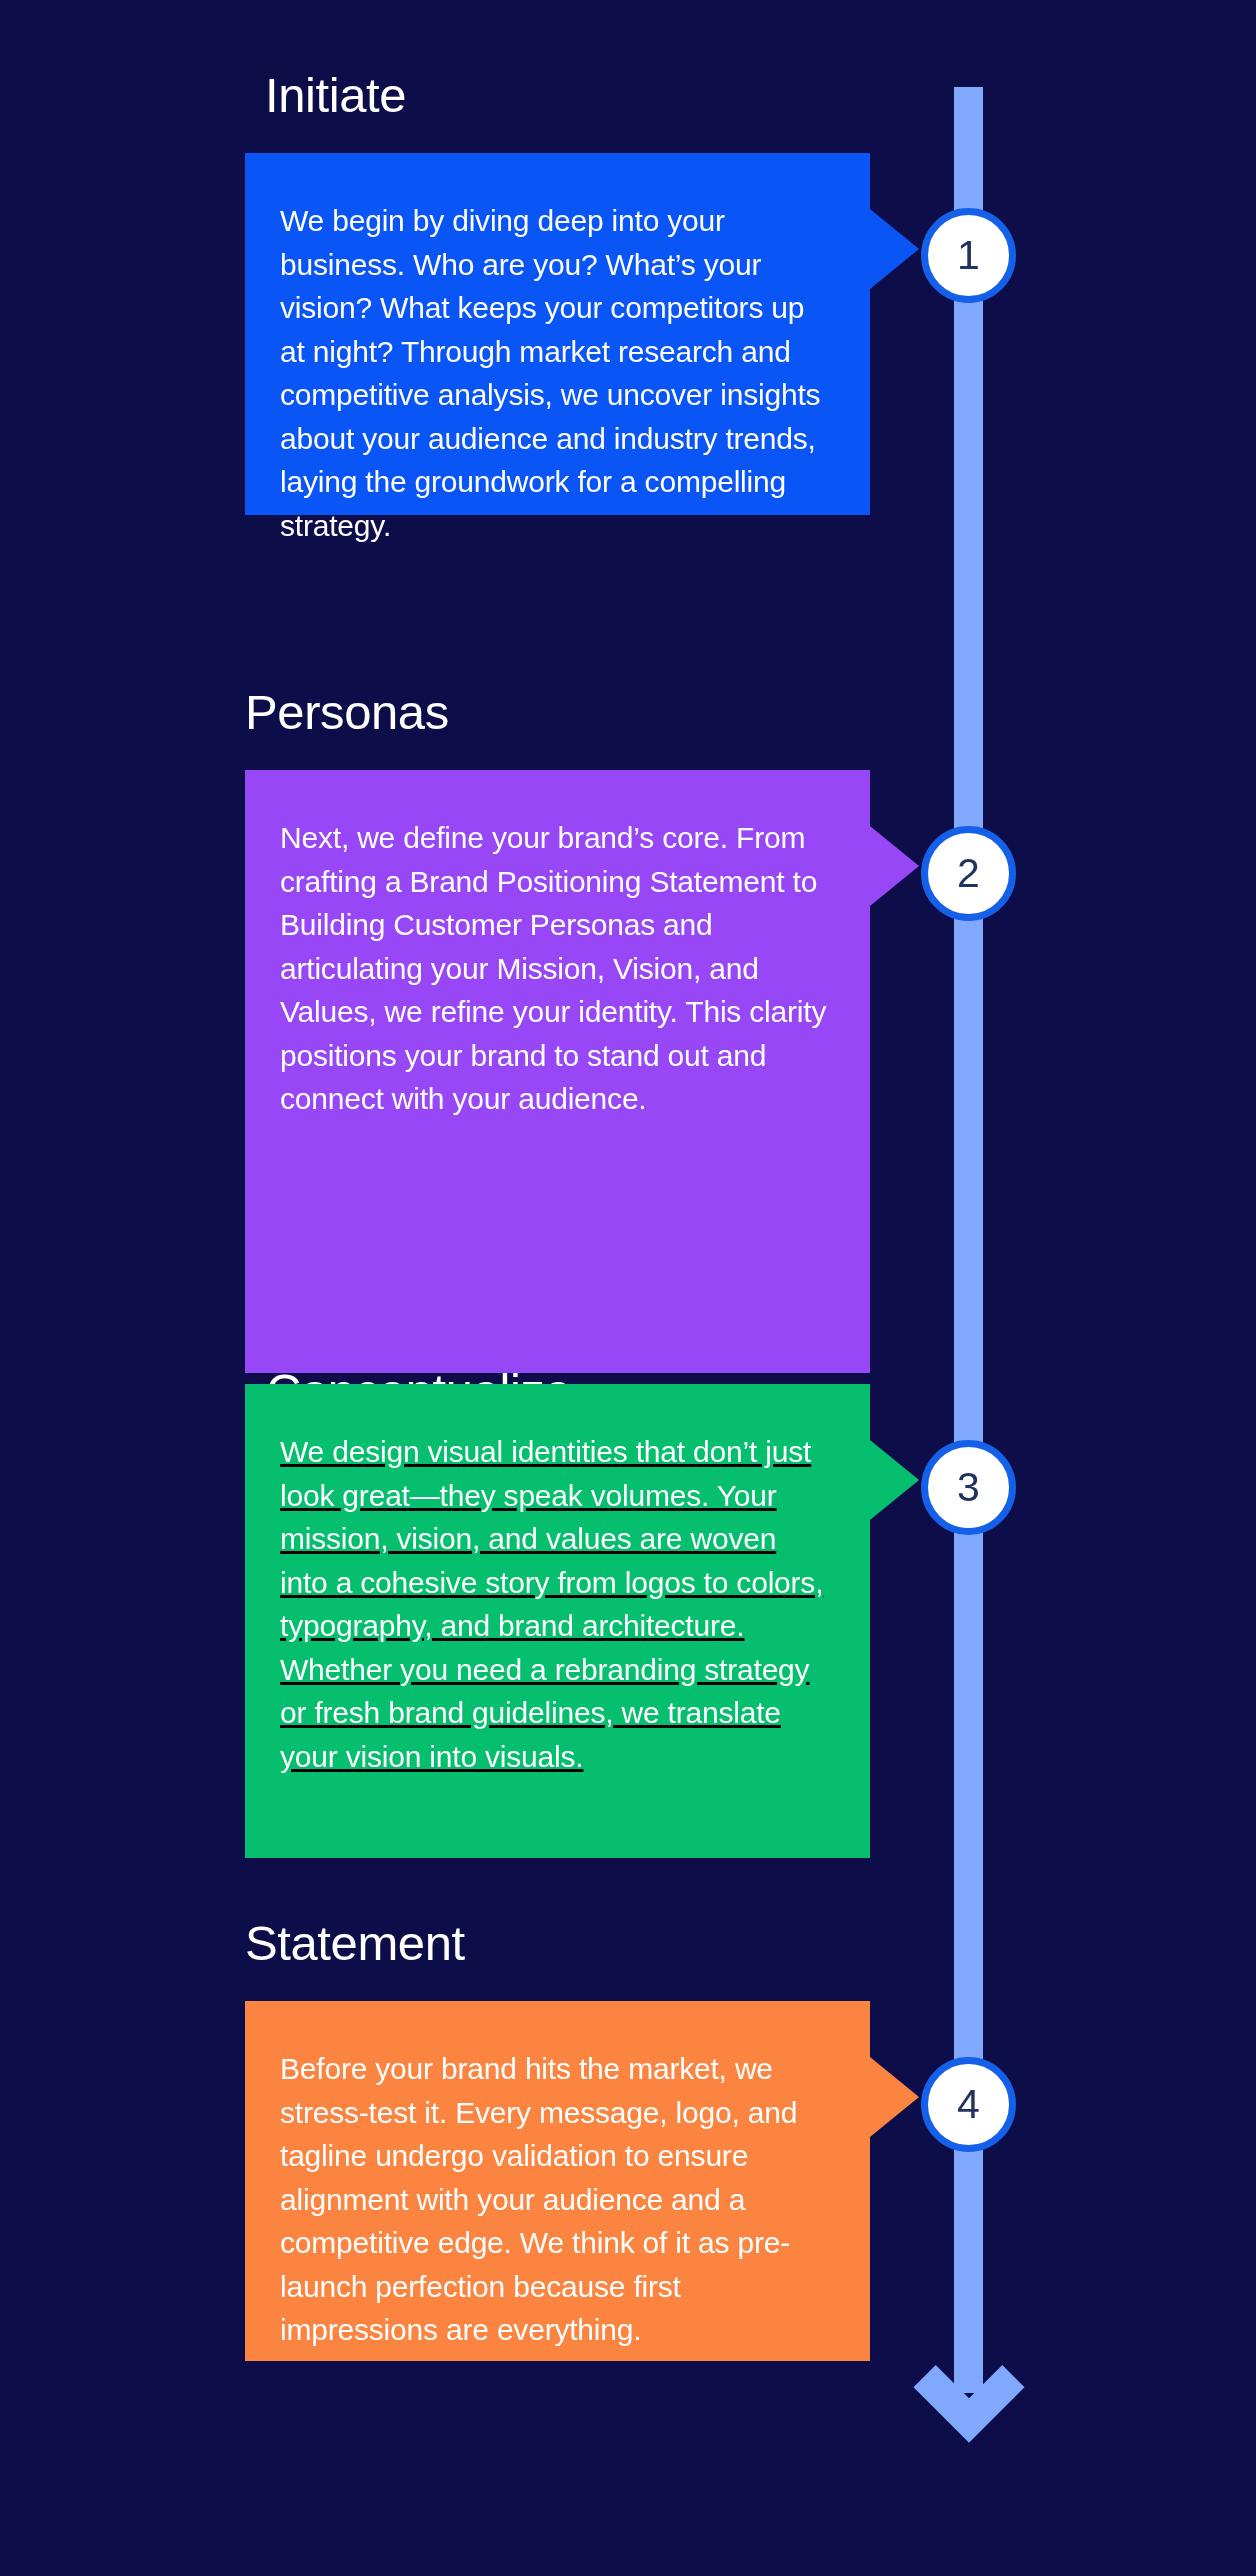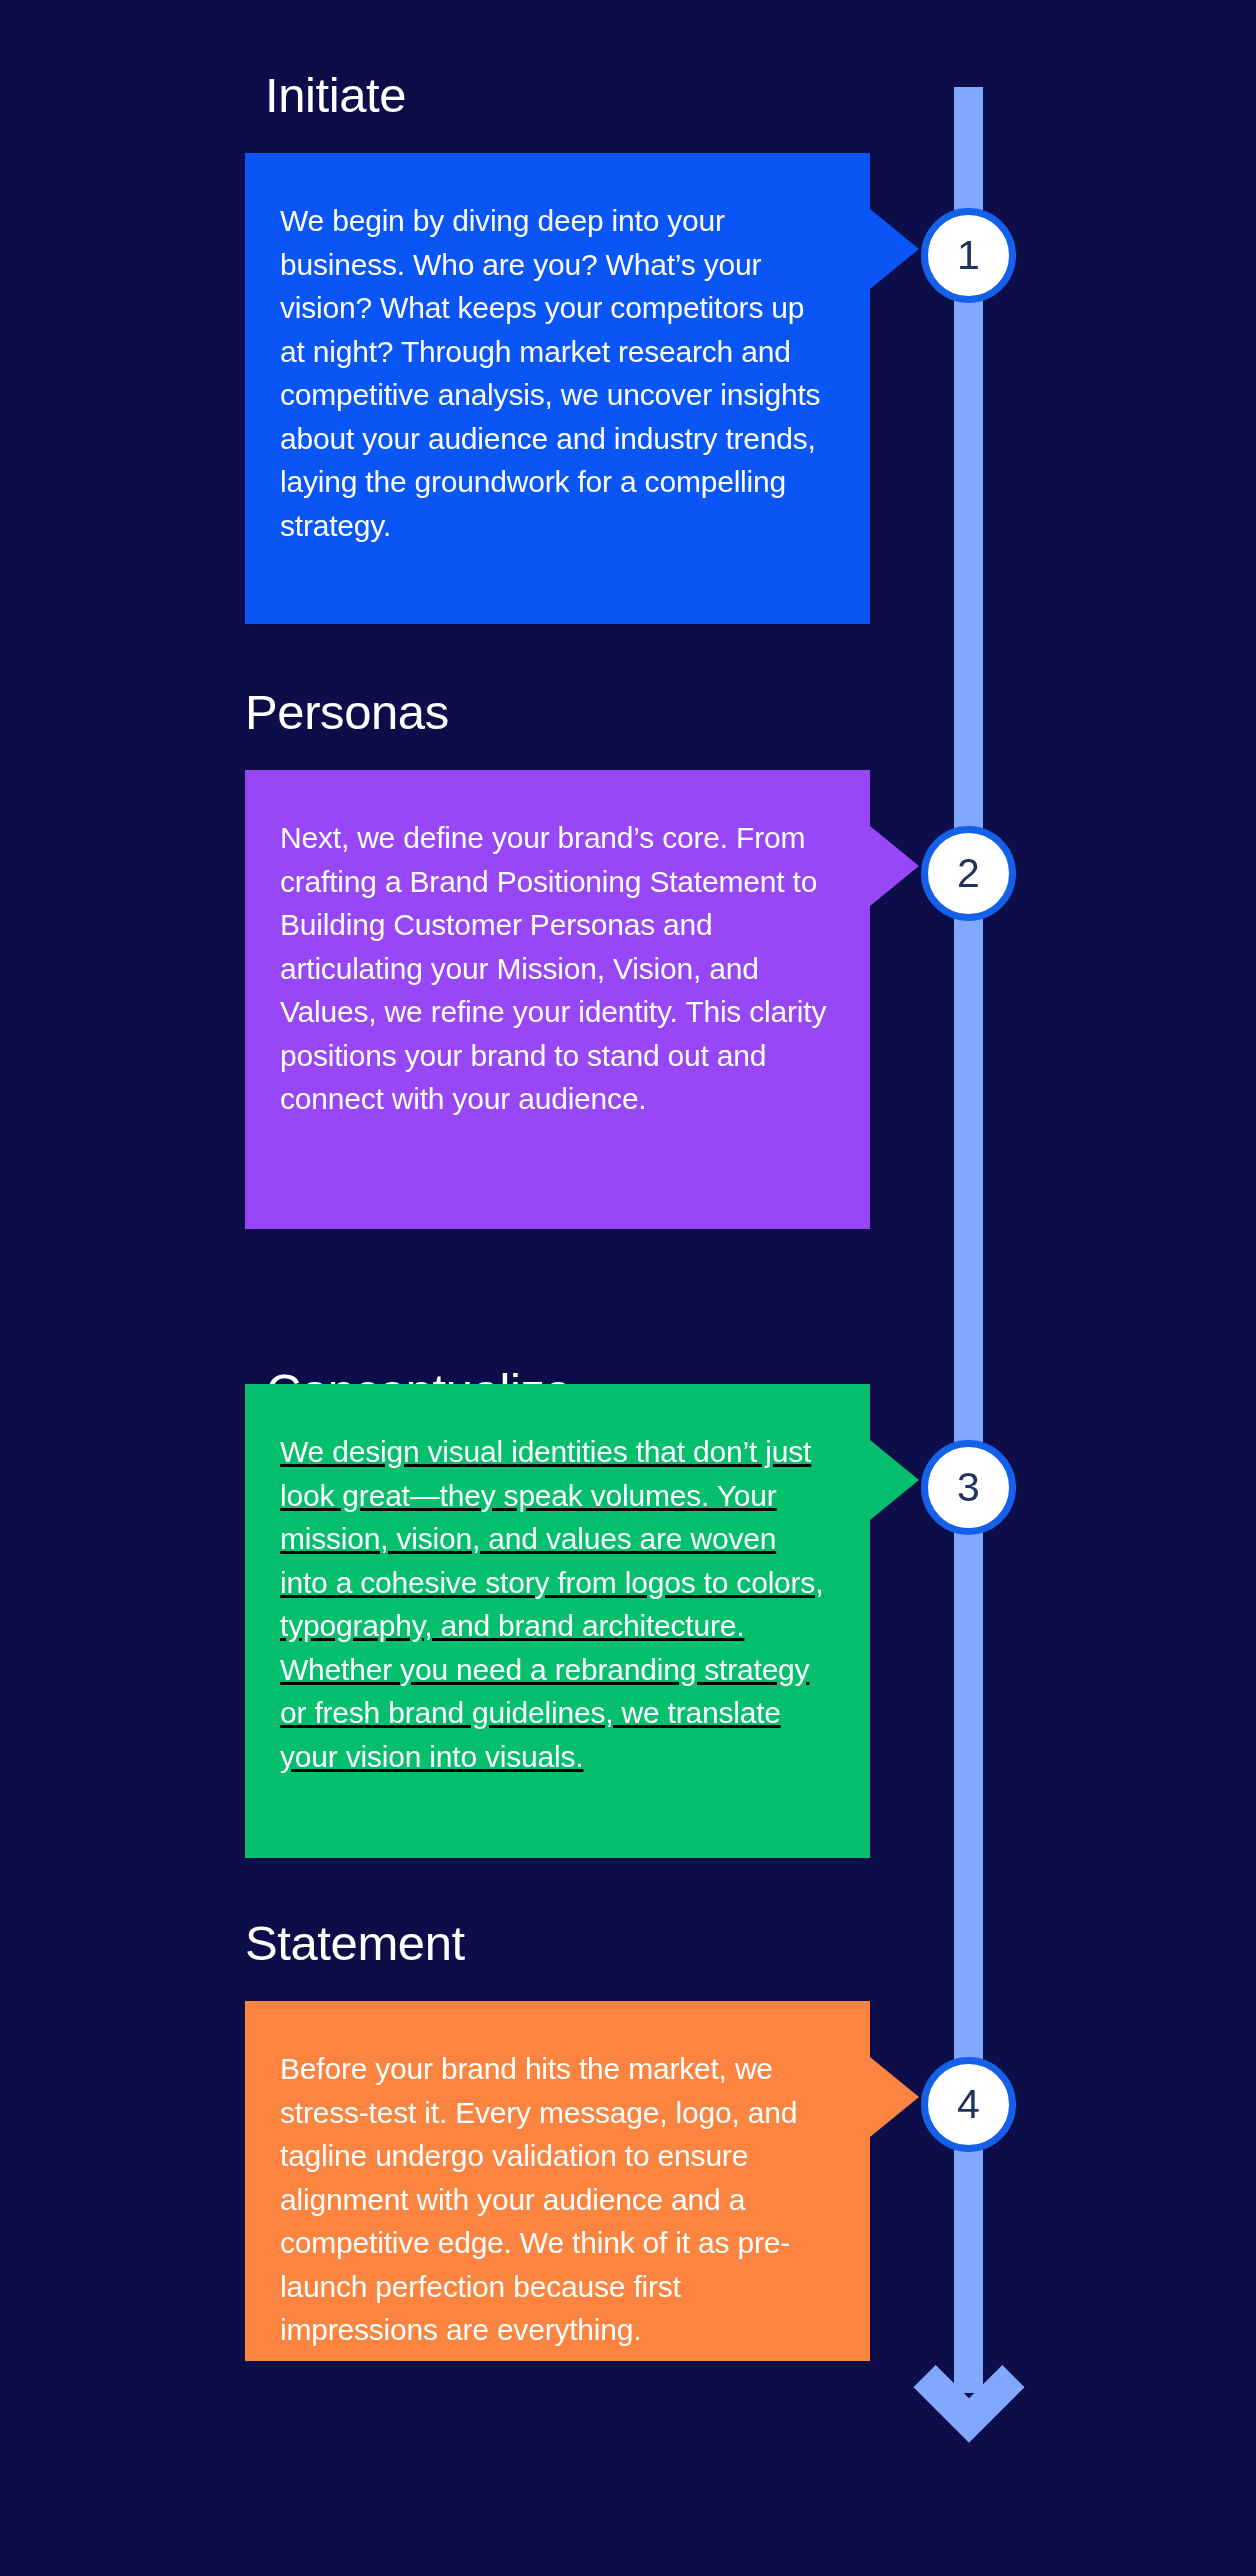--- a/index.html
+++ b/index.html
@@ -110,32 +110,32 @@
   <div class="spine-line"></div>
 
   <div class="spine-arrow">
     <svg width="140" height="111" viewBox="0 0 176 140" aria-hidden="true">
       <path d="M 18 52 L 88 122 L 158 52 L 130 24 L 88 66 L 46 24 Z" fill="#80a8fd"></path>
     </svg>
   </div>
 
   <div class="step" style="top:0;">
     <div class="step-heading" style="top:70px;margin-left:20px;">Initiate</div>
-    <div class="card" style="top:153px; height:471px; background:#0a55f5;">
+    <div class="card" style="top:153px; height:362px; background:#0a55f5;">
       <div class="card-body">We begin by diving deep into your business. Who are you? What’s your vision? What keeps your competitors up at night? Through market research and competitive analysis, we uncover insights about your audience and industry trends, laying the groundwork for a compelling strategy.</div>
       <div class="card-tab" style="top:56px; border-left:49px solid #0a55f5;"></div>
     </div>
     <div class="marker" style="top:208px;">
       <span class="marker-number">1</span>
     </div>
   </div>
 
   <div class="step" style="top:0;">
     <div class="step-heading" style="top:687px;">Personas</div>
-    <div class="card" style="top:770px; height:459px; background:#9747f5;">
+    <div class="card" style="top:770px; height:603px; background:#9747f5;">
       <div class="card-body">Next, we define your brand’s core. From crafting a Brand Positioning Statement to Building Customer Personas and articulating your Mission, Vision, and Values, we refine your identity. This clarity positions your brand to stand out and connect with your audience.</div>
       <div class="card-tab" style="top:56px; border-left:49px solid #9747f5;"></div>
     </div>
     <div class="marker" style="top:826px;">
       <span class="marker-number">2</span>
     </div>
   </div>
 
   <div class="step" style="top:0;">
     <div class="step-heading" style="top:1366px;margin-left:21px;">Conceptualize</div>

